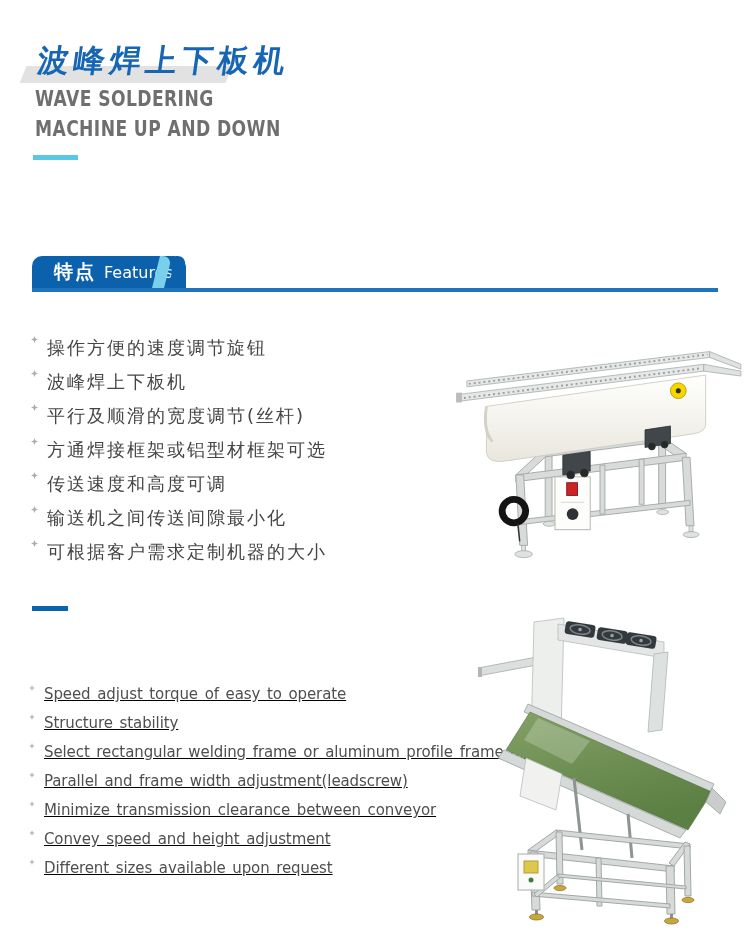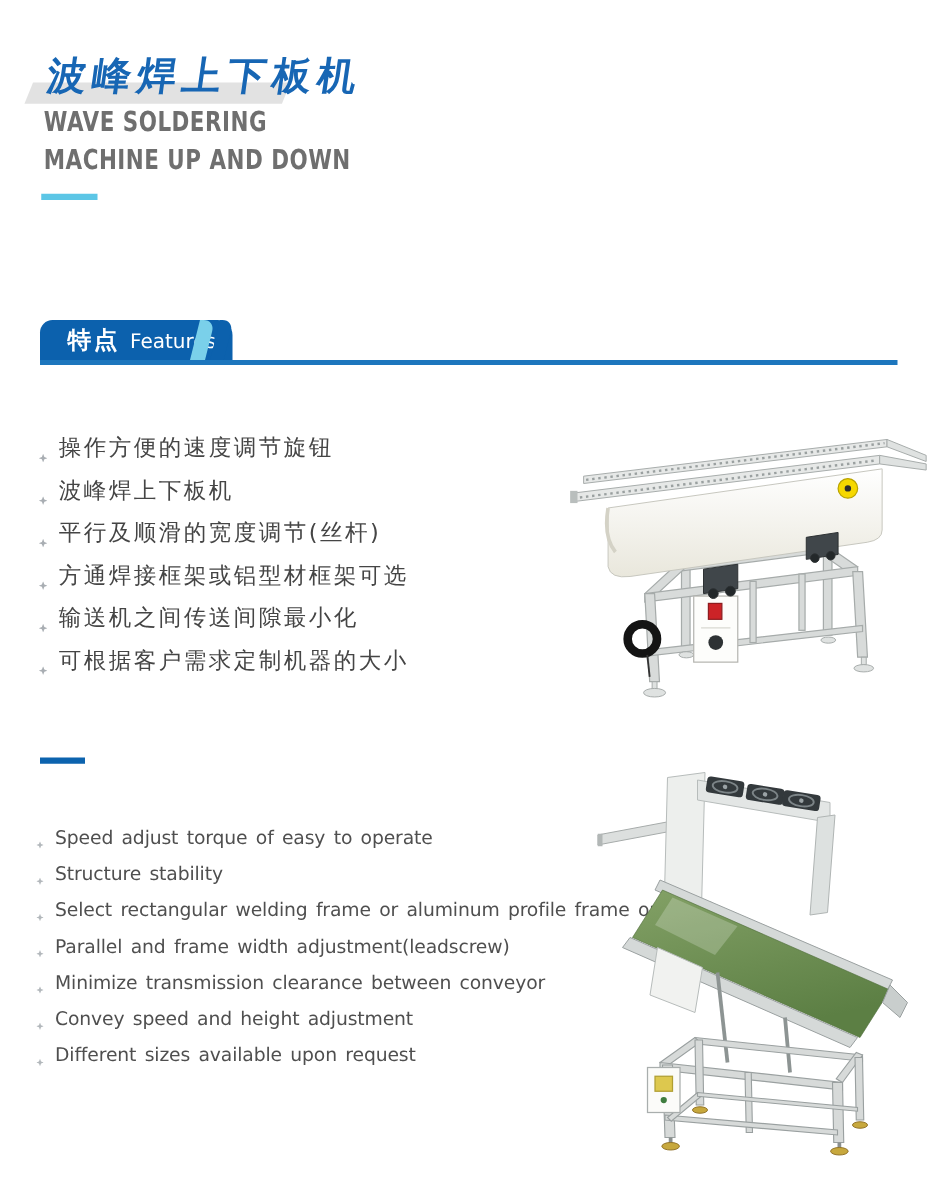--- a/index.html
+++ b/index.html
@@ -24,27 +24,27 @@
         padding-left:22px;}
   .band-box .cn{font-size:19px;font-weight:bold;letter-spacing:2px;}
   .band-box .en{font-size:16px;margin-left:8px;}
   .swoosh{position:absolute;top:0;height:32px;transform:skewX(-14deg);}
   .swoosh-cyan{left:156px;width:12px;background:#7ad0ea;border-radius:0 9px 0 0;}
   .swoosh-blue{left:172px;width:11px;background:#0c61ad;border-radius:0 9px 0 0;}
   .band-line{position:absolute;left:32px;top:32px;width:686px;height:4px;background:#1d76bd;}
 
   
   ul.list{list-style:none;margin:0;padding:0;position:absolute;}
-  ul.list li{display:flex;align-items:flex-end;white-space:nowrap;}
+  ul.list li{display:flex;align-items:flex-start;white-space:nowrap;}
   .bullet{display:inline-block;flex:0 0 auto;width:7px;height:7px;background:#a9aeb3;
         margin-right:9px;
         clip-path:polygon(50% 0,64% 36%,100% 50%,64% 64%,50% 100%,36% 64%,0 50%,36% 36%);}
   .cn-list{left:31px;top:336px;}
   .cn-list li{height:34px;font-size:18px;letter-spacing:2px;color:#454545;}
-  .en-list{left:29px;top:650px;}
+  .en-list{left:29px;top:685px;text-decoration:underline;}
   .en-list li{height:29px;font-size:15px;letter-spacing:-.1px;word-spacing:2px;color:#4f4f4f;}
   .en-list .bullet{width:6px;height:6px;background:#b3b8bc;}
 
   .blue-dash{position:absolute;left:32px;top:606px;width:36px;height:5px;background:#0c63ae;}
 
   
   figure.machine{margin:0;position:absolute;}
   .machine1{left:452px;top:332px;width:296px;height:230px;}
   .machine2{left:478px;top:608px;width:270px;height:320px;}
   .machine svg{width:100%;height:100%;display:block;}
@@ -81,20 +81,24 @@
         <span class="bullet"></span>
         <span>波峰焊上下板机</span>
       </li>
     <li>
         <span class="bullet"></span>
         <span>平行及顺滑的宽度调节(丝杆)</span>
       </li>
     <li>
         <span class="bullet"></span>
         <span>方通焊接框架或铝型材框架可选</span>
+      </li>
+    <li>
+        <span class="bullet"></span>
+        <span>传送速度和高度可调</span>
       </li>
     <li>
         <span class="bullet"></span>
         <span>输送机之间传送间隙最小化</span>
       </li>
     <li>
         <span class="bullet"></span>
         <span>可根据客户需求定制机器的大小</span>
       </li>
   </ul>

